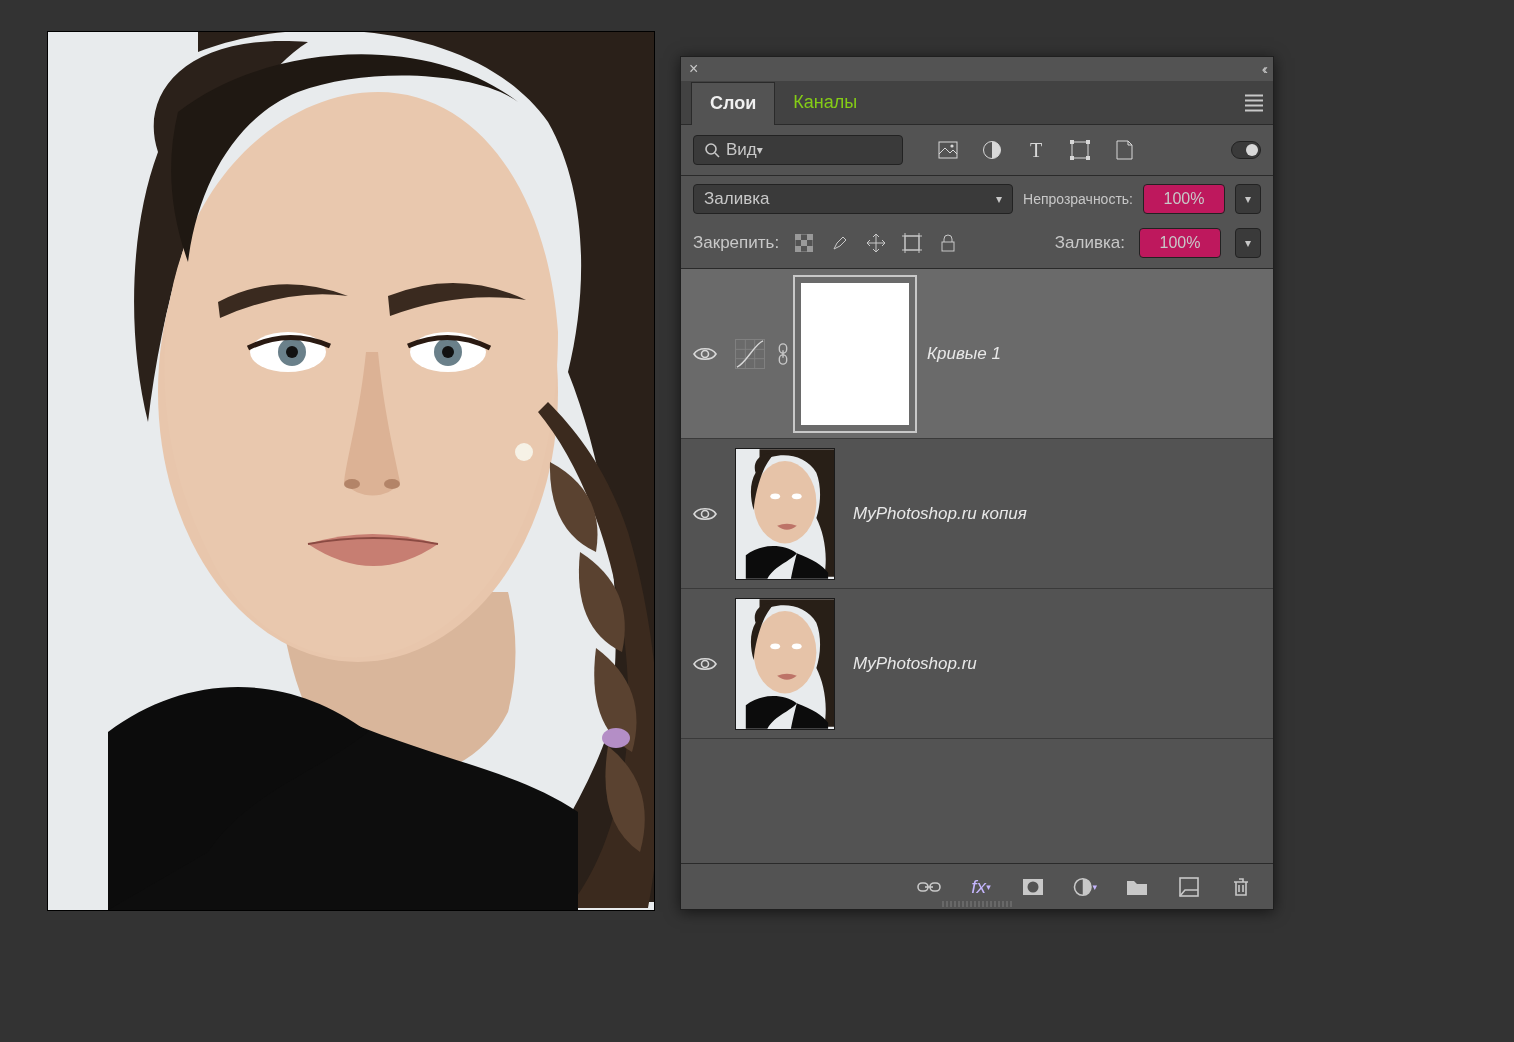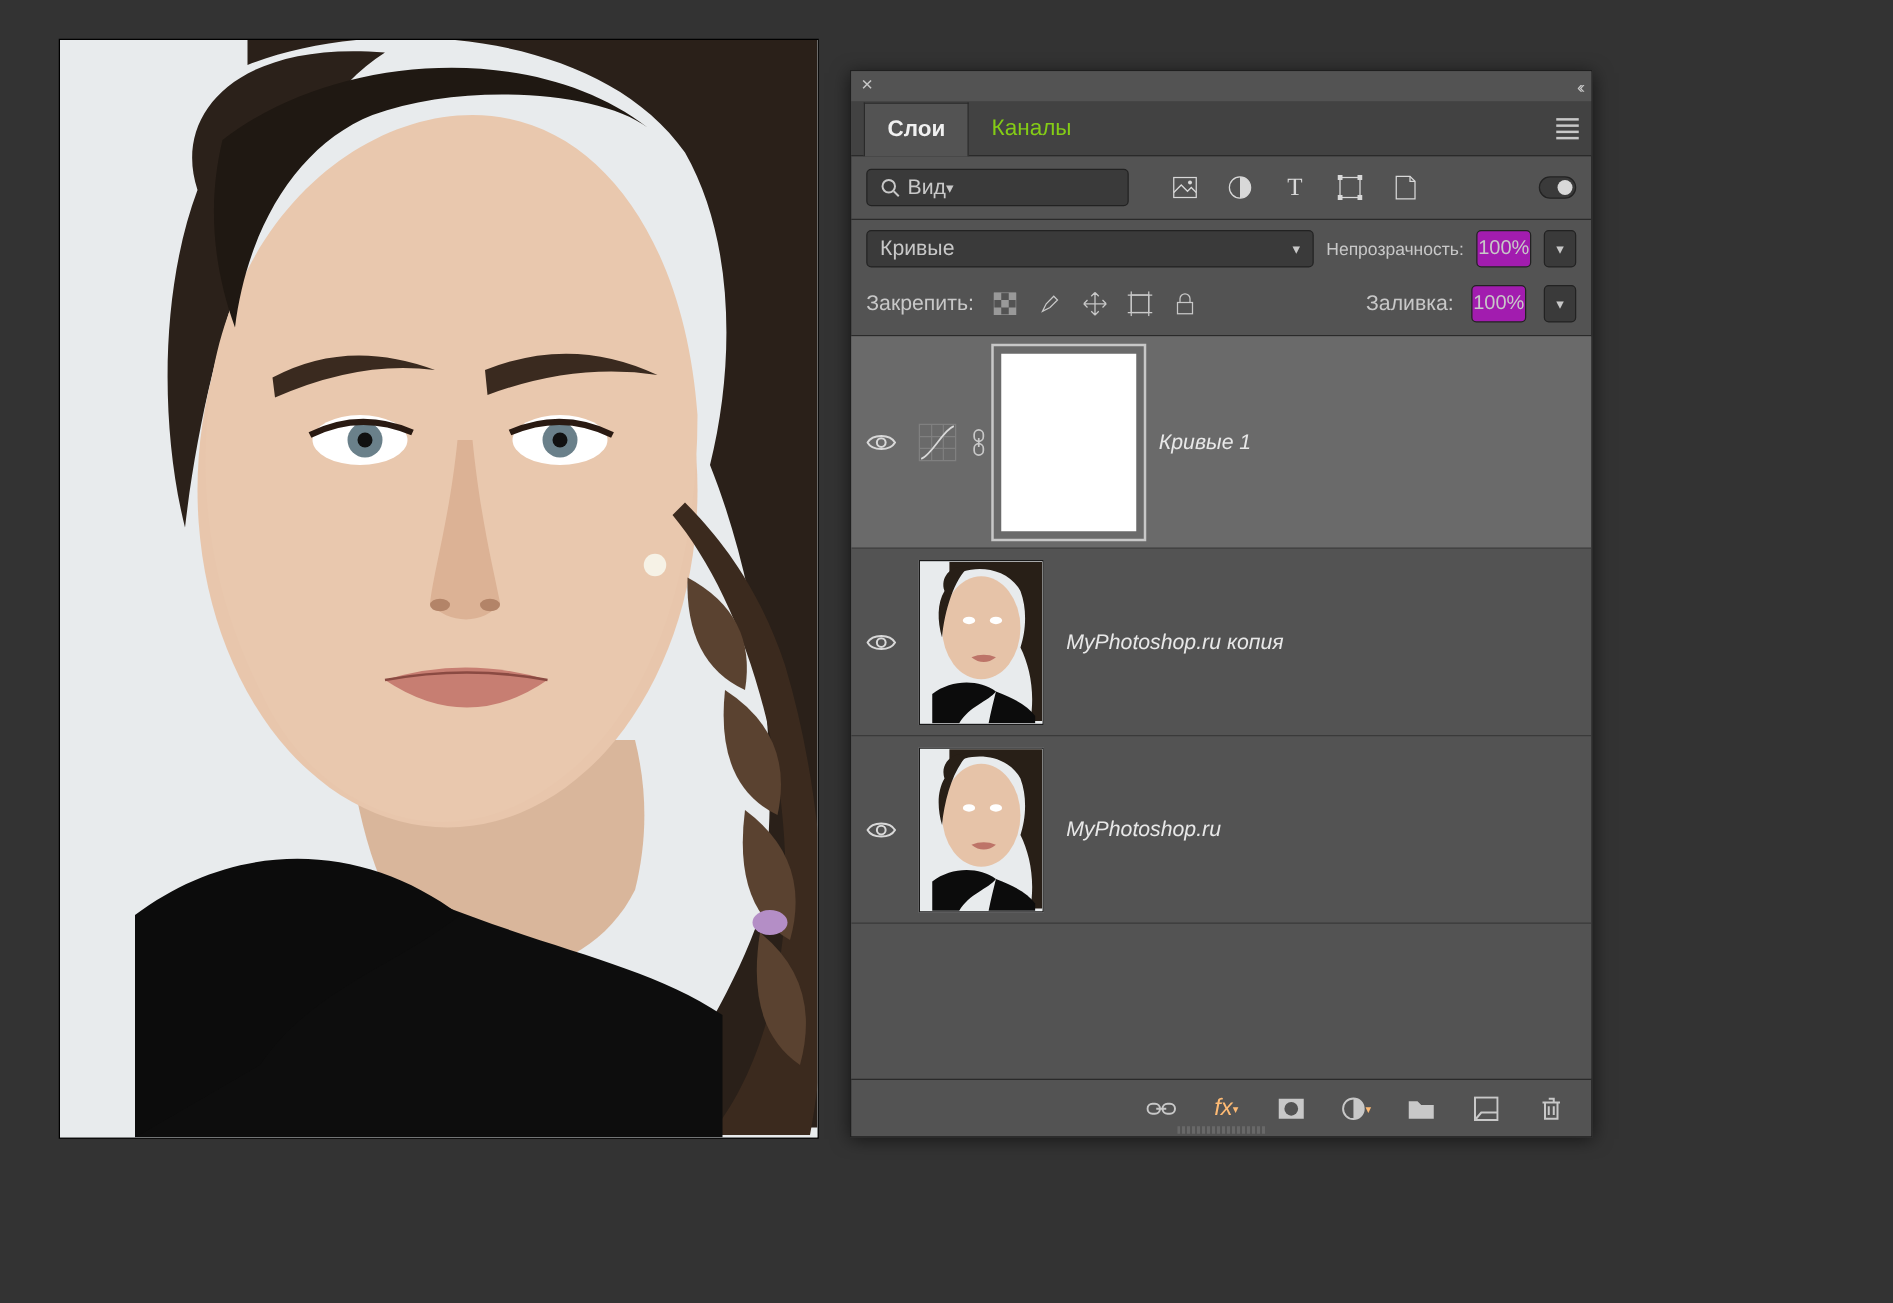--- a/index.html
+++ b/index.html
@@ -114,21 +114,21 @@
     padding:8px 12px;
   }
   .blend-select {
     flex:1; height:30px;
     background:#3a3a3a; border:1px solid #222; border-radius:4px;
     display:flex; align-items:center; justify-content:space-between;
     padding:0 10px; font-size:17px; cursor:pointer;
   }
   .opacity-lbl{ font-size:14px;}
   .pct-box{
-    width:44px; height:30px; background:#a21caf; border:1px solid #222; border-radius:4px;
+    width:82px; height:30px; background:#be185d; border:1px solid #222; border-radius:4px;
     display:flex; align-items:center; justify-content:center; font-size:16px;
   }
   .pct-chev{
     width:26px; height:30px; background:#3a3a3a; border:1px solid #222; border-radius:4px;
     display:flex; align-items:center; justify-content:center; cursor:pointer;
   }
 
   .lock-row{
     display:flex; align-items:center; gap:14px;
     padding:6px 12px 10px 12px;
@@ -181,21 +181,21 @@
   .layer-name { font-size:17px; color:#e8e8e8; margin-left:12px;}
   .layer.img { min-height:150px; }
 
   
   .bottom-bar{
     height:46px; border-top:1px solid #2a2a2a;
     display:flex; align-items:center; justify-content:flex-end; gap:28px;
     padding:0 20px;
     position:relative;
   }
-  .bb{ width:24px; height:24px; display:flex; align-items:center; justify-content:center; color:#fdba74; cursor:pointer;text-align:right;}
+  .bb{ width:24px; height:24px; display:flex; align-items:center; justify-content:center; color:#c4b5fd; cursor:pointer;text-align:right;}
   .resize-grip{
     position:absolute; bottom:2px; left:50%; transform:translateX(-50%);
     width:70px; height:6px;
     background:repeating-linear-gradient(90deg,#888 0 2px, transparent 2px 4px);
     opacity:0.4;
   }
 </style>
 </head>
 <body>
 
@@ -308,21 +308,21 @@
             <path d="M2 1 H13 L17 5 V19 H2 Z" stroke="#d8d8d8" fill="none"></path>
             <path d="M13 1 V5 H17" stroke="#d8d8d8" fill="none"></path>
           </svg>
         </span>
     </div>
     <div class="toggle-dot"></div>
   </div>
 
   <div class="blend-row">
     <div class="blend-select">
-      <span>Кривые</span>
+      <span>Заливка</span>
       <span class="chev">▾</span>
     </div>
     <span class="opacity-lbl">Непрозрачность:</span>
     <div class="pct-box">
         <span>100%</span>
       </div>
     <div class="pct-chev">
         <span class="chev">▾</span>
       </div>
   </div>

